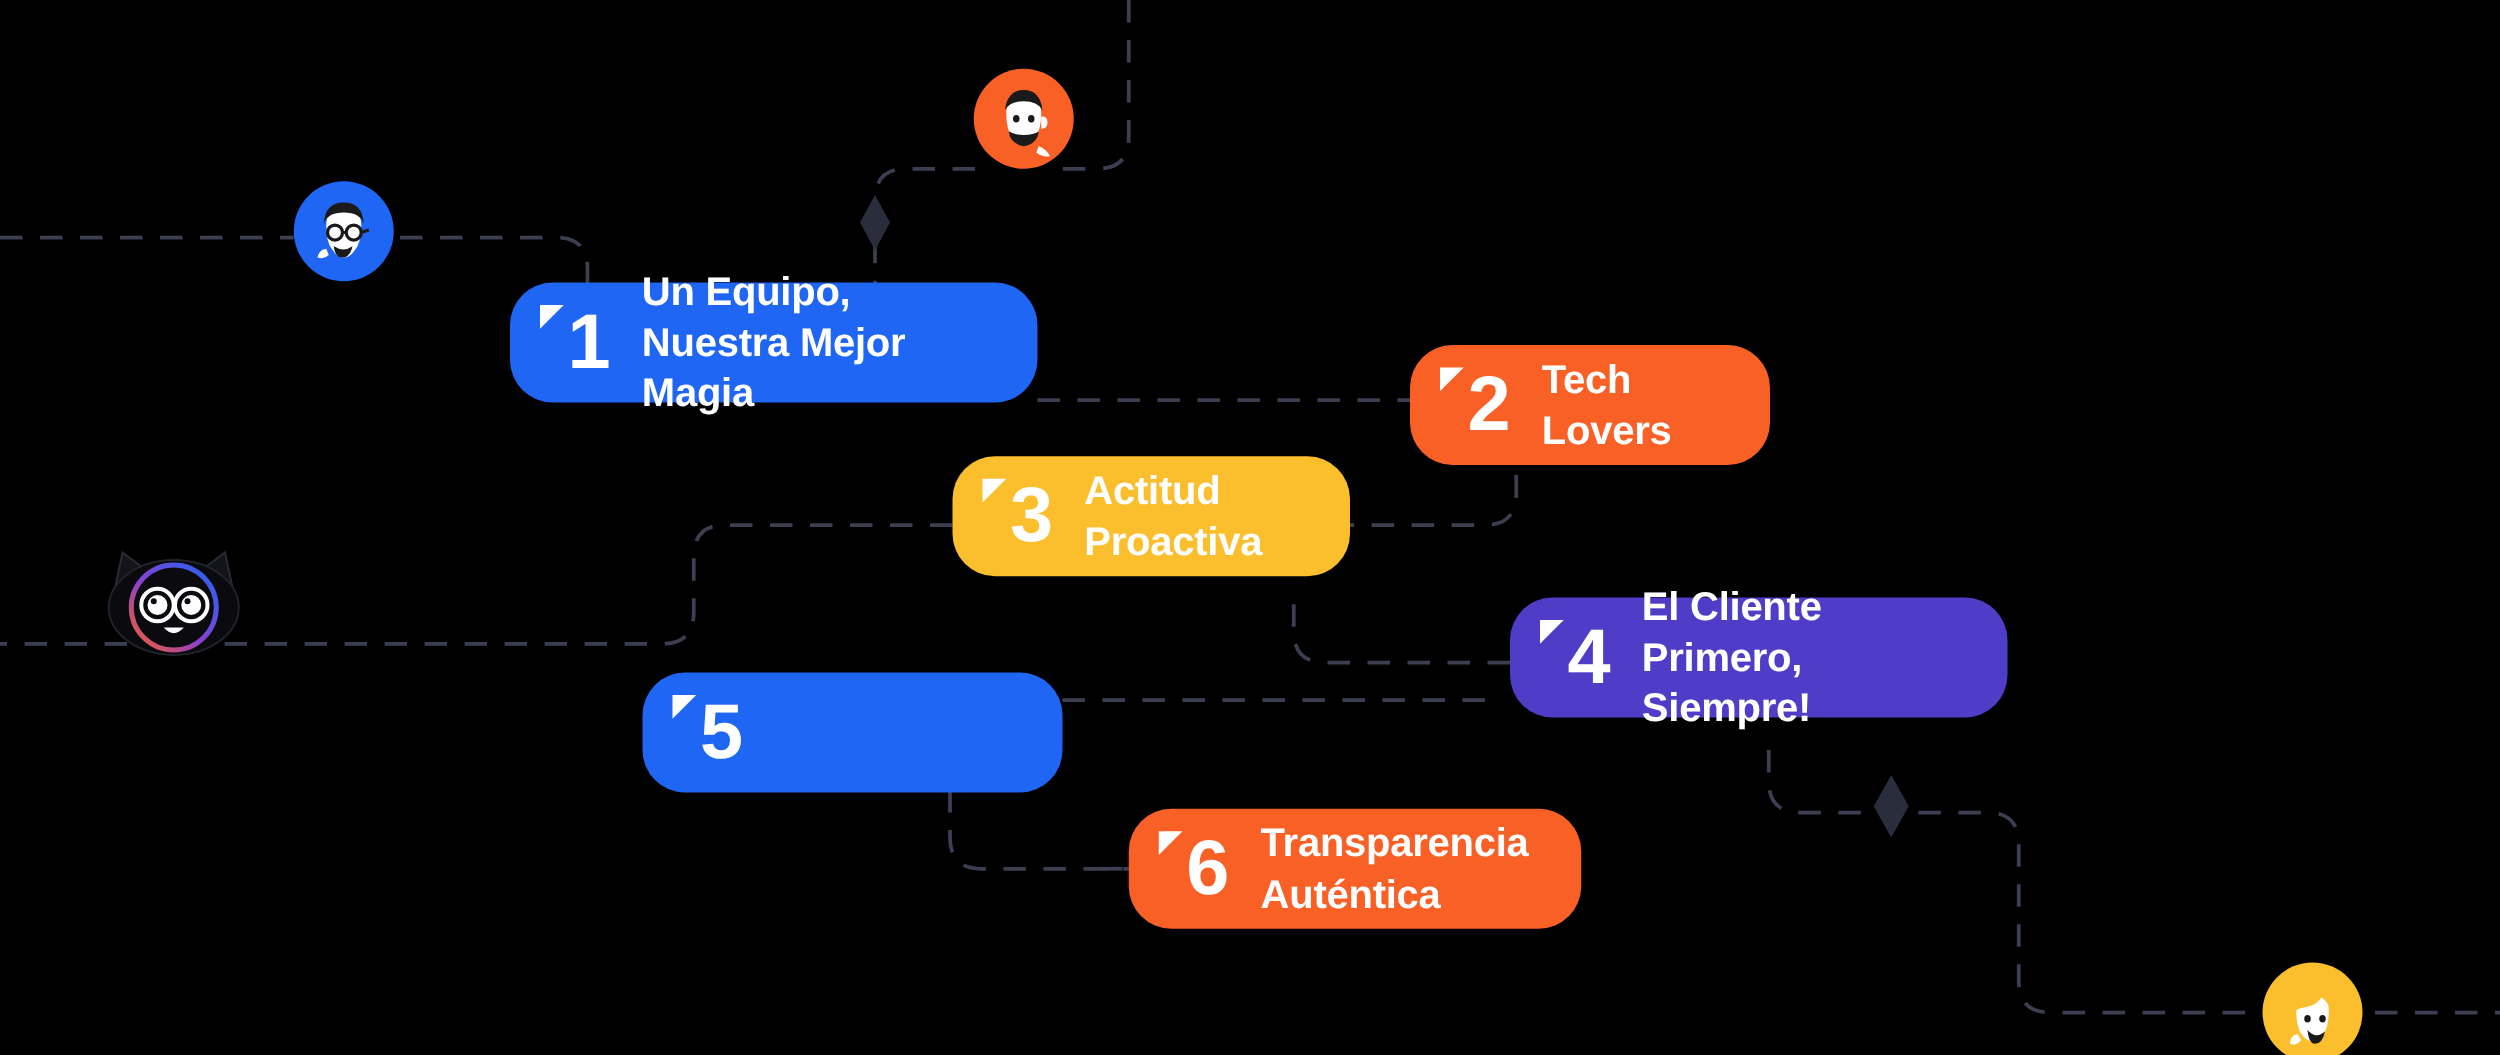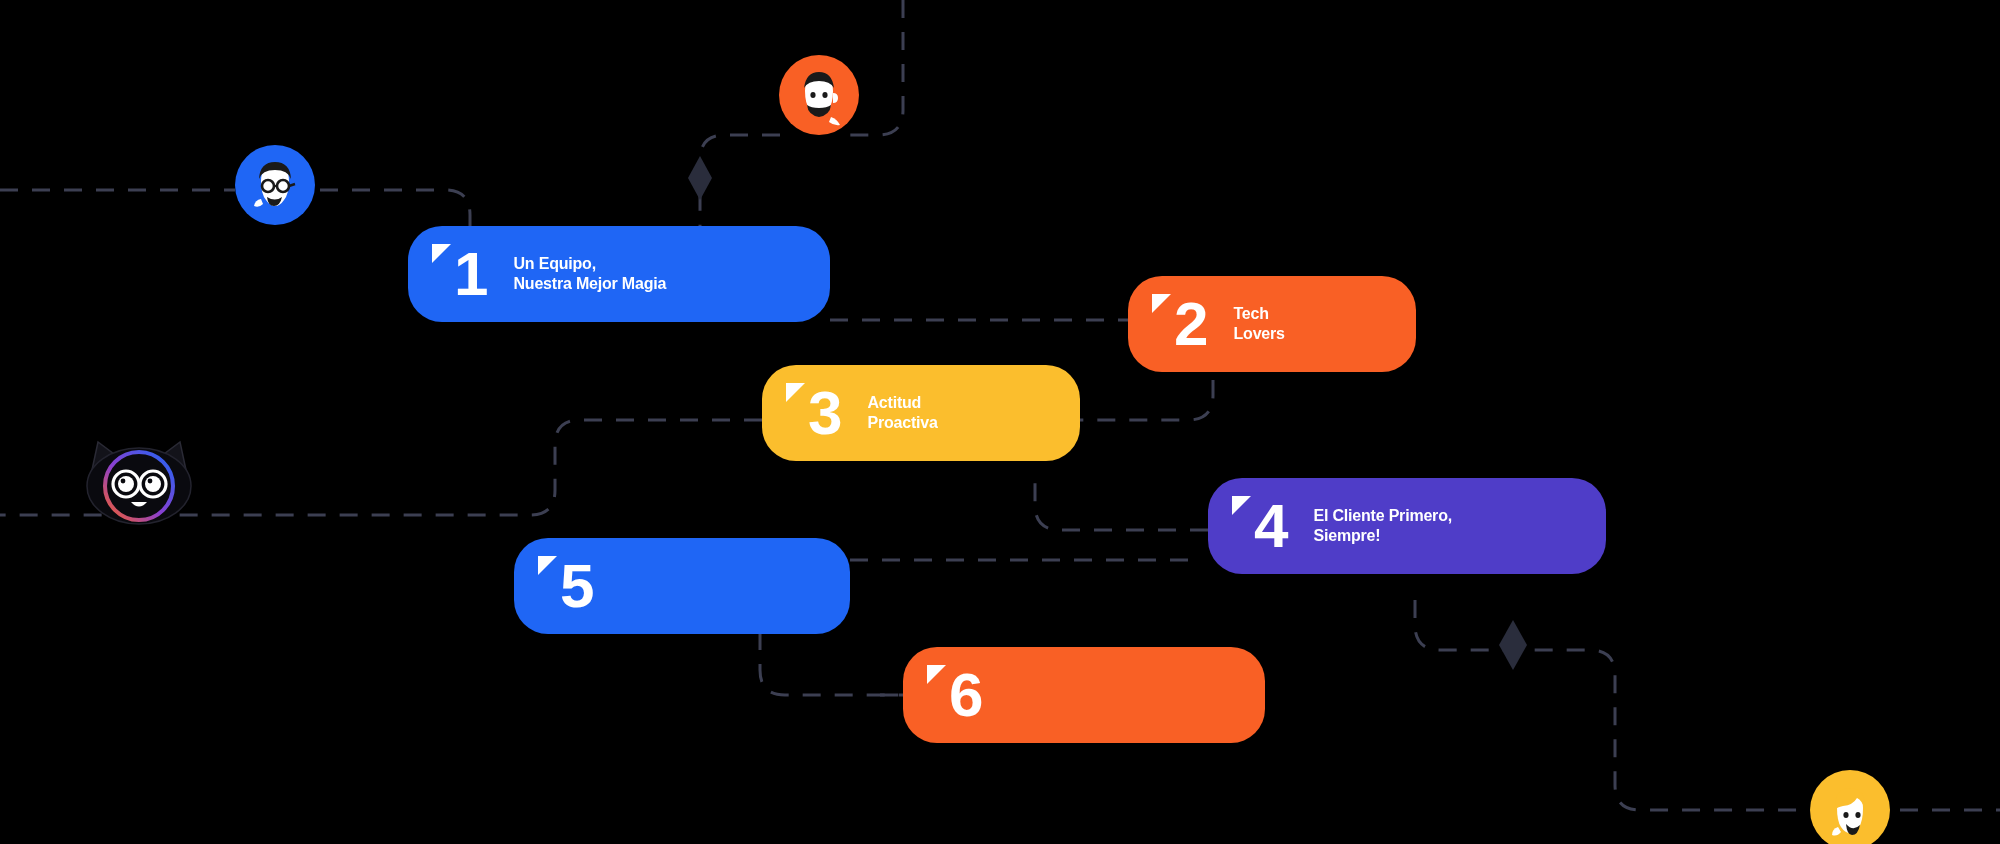--- a/index.html
+++ b/index.html
@@ -52,21 +52,21 @@
     font-size:62px;
     font-weight:700;
     color:#ffffff;
     line-height:1;
     letter-spacing:-1px;
     margin-right:26px;
     margin-left:20px;
     font-family:"Liberation Sans", sans-serif;
   }
   .card .label {
-    font-size:16px;
+    font-size:32px;
     font-weight:700;
     color:#ffffff;
     line-height:1.28;
     white-space:pre-line;
     letter-spacing:-0.2px;
   }
 
   
   .avatar {
     position:absolute;
@@ -147,20 +147,22 @@
   </div>
 
   <div class="card" style="left:514px; top:538px; width:336px; height:96px; background:#1f66f5;">
     <span class="tick"></span>
     <span class="num">5</span>
   </div>
 
   <div class="card" style="left:903px; top:647px; width:362px; height:96px; background:#f96025;">
     <span class="tick"></span>
     <span class="num">6</span>
+    <span class="label">Transparencia
+Auténtica</span>
   </div>
 
   <div class="avatar" style="left:779px; top:55px; width:80px; height:80px; background:#f96025;">
     <svg width="80" height="80" viewBox="0 0 80 80">
       <path d="M26 36 q0-16 14-16 q14 0 14 16 q0 13-5 19 q-4 5-9 5 q-5 0-9-5 q-5-6-5-19 Z" fill="#ffffff"></path>
       <path d="M25 33 q2-16 15-16 q13 0 15 16 q-4-7-15-7 q-11 0-15 7 Z" fill="#1a1a1a"></path>
       <path d="M28 50 q4 3 12 3 q8 0 12-3 q-1 10-12 12 q-11-2-12-12 Z" fill="#1a1a1a"></path>
       <ellipse cx="34" cy="40" rx="2.6" ry="3" fill="#1a1a1a"></ellipse>
       <ellipse cx="46" cy="40" rx="2.6" ry="3" fill="#1a1a1a"></ellipse>
       <path d="M54 38 q5 0 5 5 q0 5-5 5 Z" fill="#ffffff"></path>

